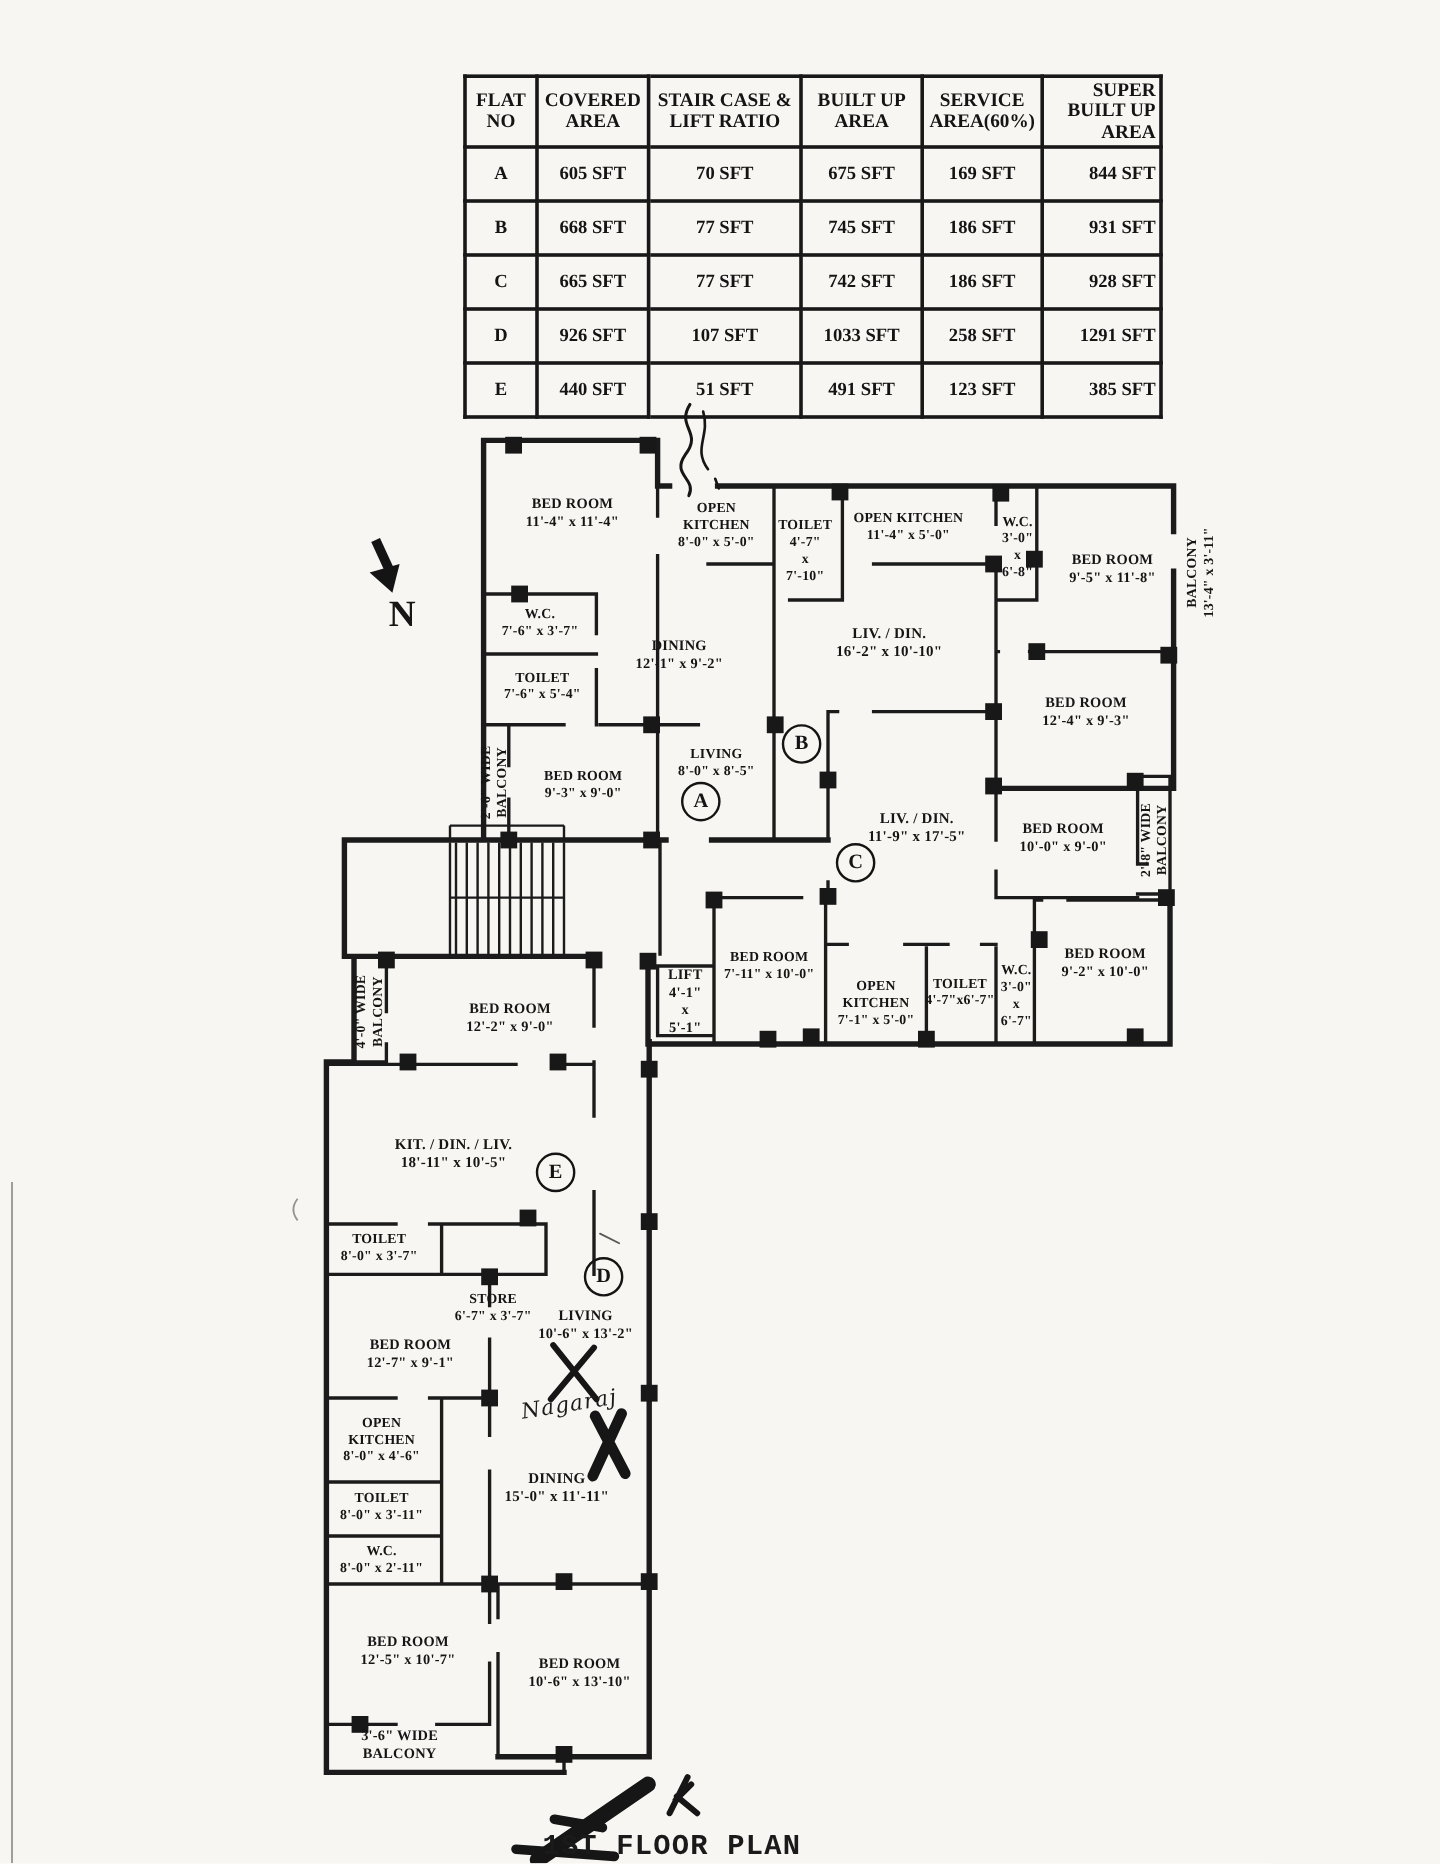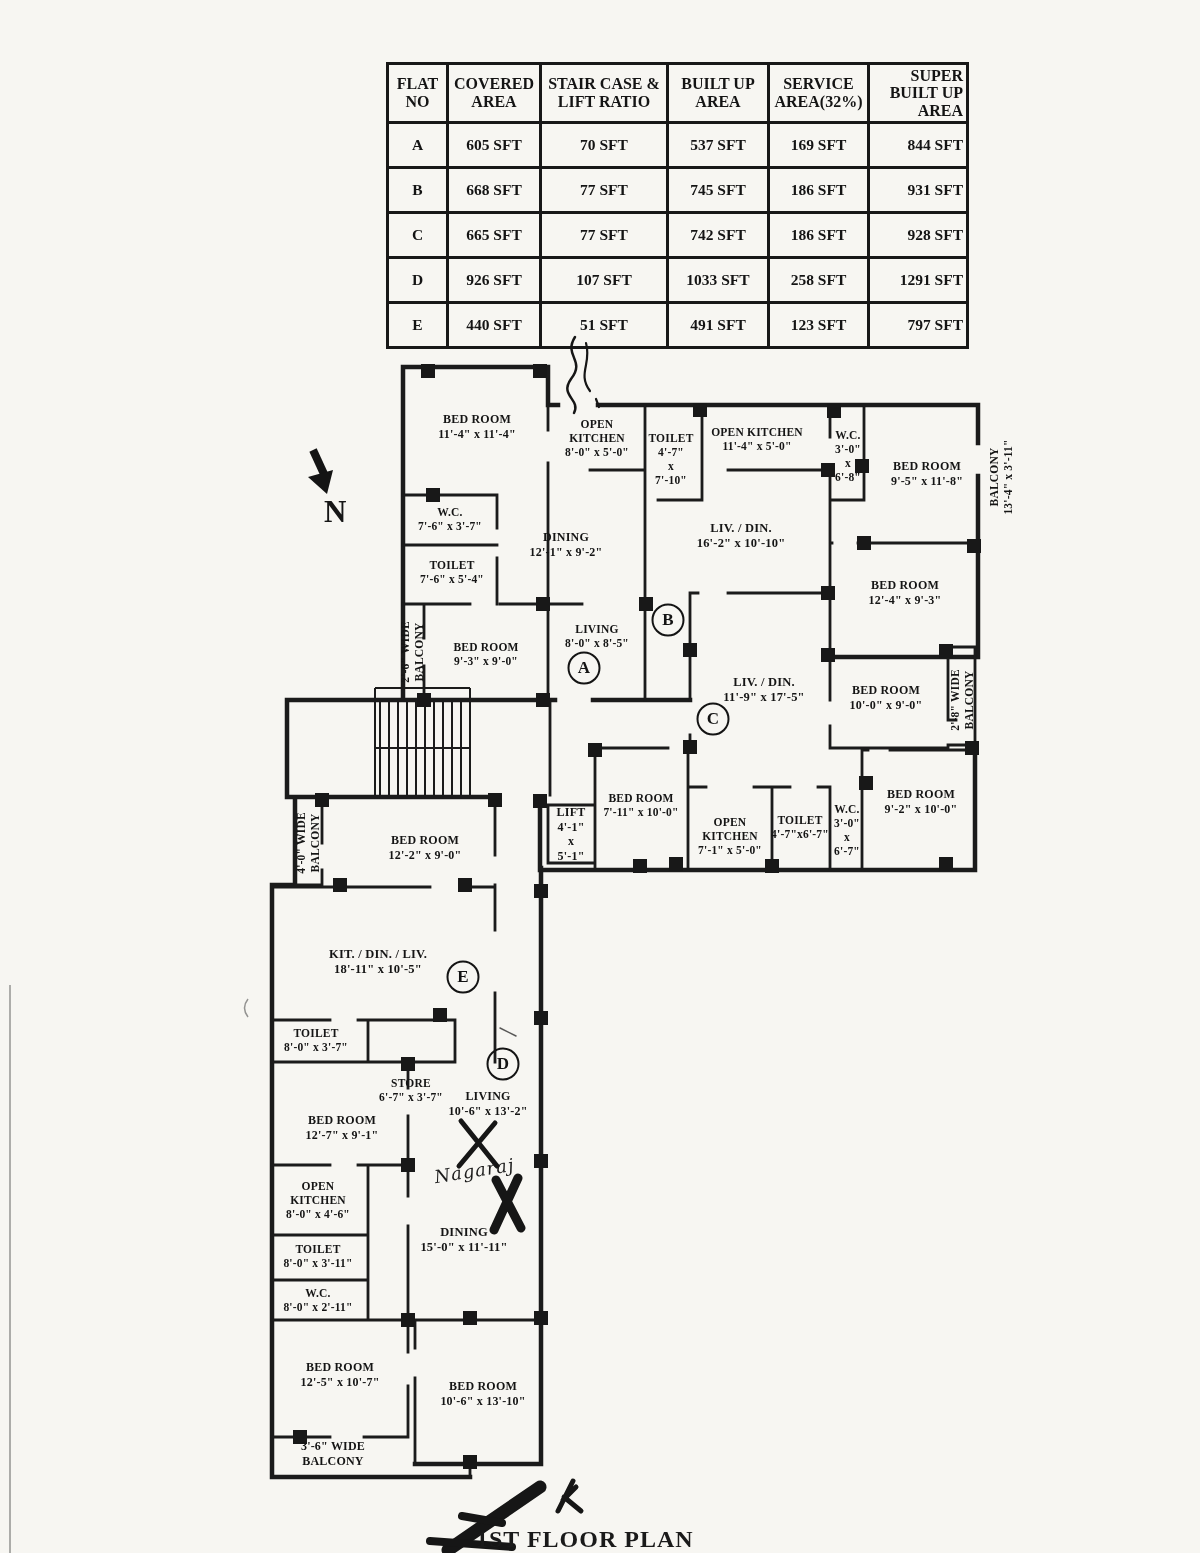--- a/index.html
+++ b/index.html
@@ -18,22 +18,22 @@
   .room{position:absolute;transform:translate(-50%,-50%);text-align:center;font-weight:bold;
         line-height:1.22;white-space:nowrap;color:#151515;letter-spacing:.2px;}
   .room.vert{transform:translate(-50%,-50%) rotate(-90deg);}
   .marker{position:absolute;width:29px;height:29px;border:2.5px solid #141414;border-radius:50%;
         transform:translate(-50%,-50%);text-align:center;line-height:27px;font-size:17px;
         font-weight:bold;color:#141414;}
   .compass-n{position:absolute;left:324px;top:494px;font-size:31px;font-weight:bold;}
   .signature{position:absolute;left:434px;top:1160px;font-size:18px;font-style:italic;
         transform:rotate(-9deg);letter-spacing:1px;color:#1b1b1b;
         font-family:"DejaVu Serif",serif;}
-  .plan-title{position:absolute;left:476px;top:1526px;font-size:24px;font-weight:bold;
-        letter-spacing:1px;color:#1a1a1a;}
+  .plan-title{position:absolute;left:452px;top:1526px;font-size:24px;font-weight:bold;
+        letter-spacing:1px;color:#1a1a1a;font-family:Liberation Mono, monospace;}
 </style>
 </head>
 <body>
 
 <div class="page">
 
   <table class="area-table">
     <colgroup>
       <col class="c0">
         <col class="c1">
@@ -41,30 +41,30 @@
         <col class="c3">
         <col class="c4">
         <col class="c5">
     </colgroup>
     <thead>
         <tr id="t-head">
           <th class="c0">FLAT NO</th>
           <th class="c1">COVERED AREA</th>
           <th class="c2">STAIR CASE &amp; LIFT RATIO</th>
           <th class="c3">BUILT UP AREA</th>
-          <th class="c4">SERVICE AREA(32%)</th>
+          <th class="c4">SERVICE AREA(60%)</th>
           <th class="c5">SUPER BUILT UP AREA</th>
         </tr>
       </thead>
     <tbody id="t-body">
         <tr>
           <th class="c0">A</th>
           <td class="c1">605 SFT</td>
           <td class="c2">70 SFT</td>
-          <td class="c3">537 SFT</td>
+          <td class="c3">675 SFT</td>
           <td class="c4">169 SFT</td>
           <td class="c5">844 SFT</td>
         </tr>
         <tr>
           <th class="c0">B</th>
           <td class="c1">668 SFT</td>
           <td class="c2">77 SFT</td>
           <td class="c3">745 SFT</td>
           <td class="c4">186 SFT</td>
           <td class="c5">931 SFT</td>
@@ -84,21 +84,21 @@
           <td class="c3">1033 SFT</td>
           <td class="c4">258 SFT</td>
           <td class="c5">1291 SFT</td>
         </tr>
         <tr>
           <th class="c0">E</th>
           <td class="c1">440 SFT</td>
           <td class="c2">51 SFT</td>
           <td class="c3">491 SFT</td>
           <td class="c4">123 SFT</td>
-          <td class="c5">797 SFT</td>
+          <td class="c5">385 SFT</td>
         </tr>
       </tbody>
   </table>
 
   <svg class="plan-svg" viewBox="0 0 1200 1553">
 
     <g stroke="#444" fill="none" opacity="0.55">
       <line x1="10" y1="985" x2="10" y2="1553" stroke-width="1.5"></line>
       <path d="M248,999 Q241,1008 248,1017" stroke-width="1.5"></path>
     </g>

